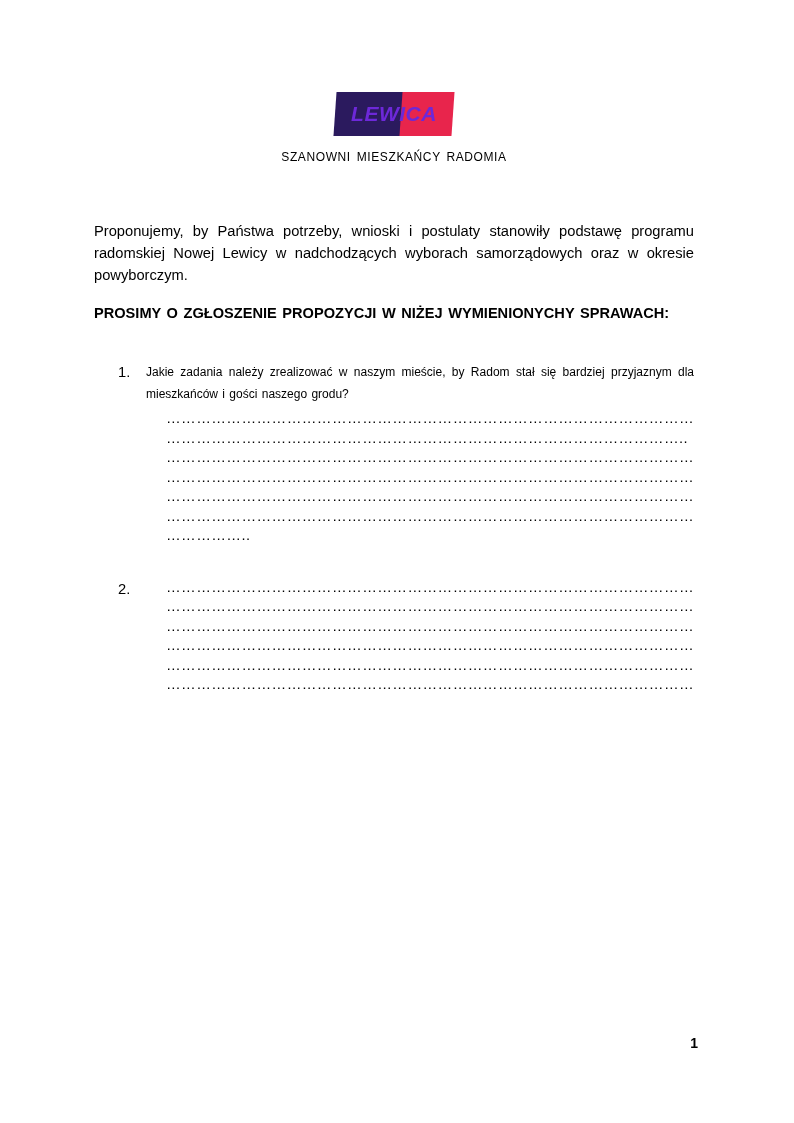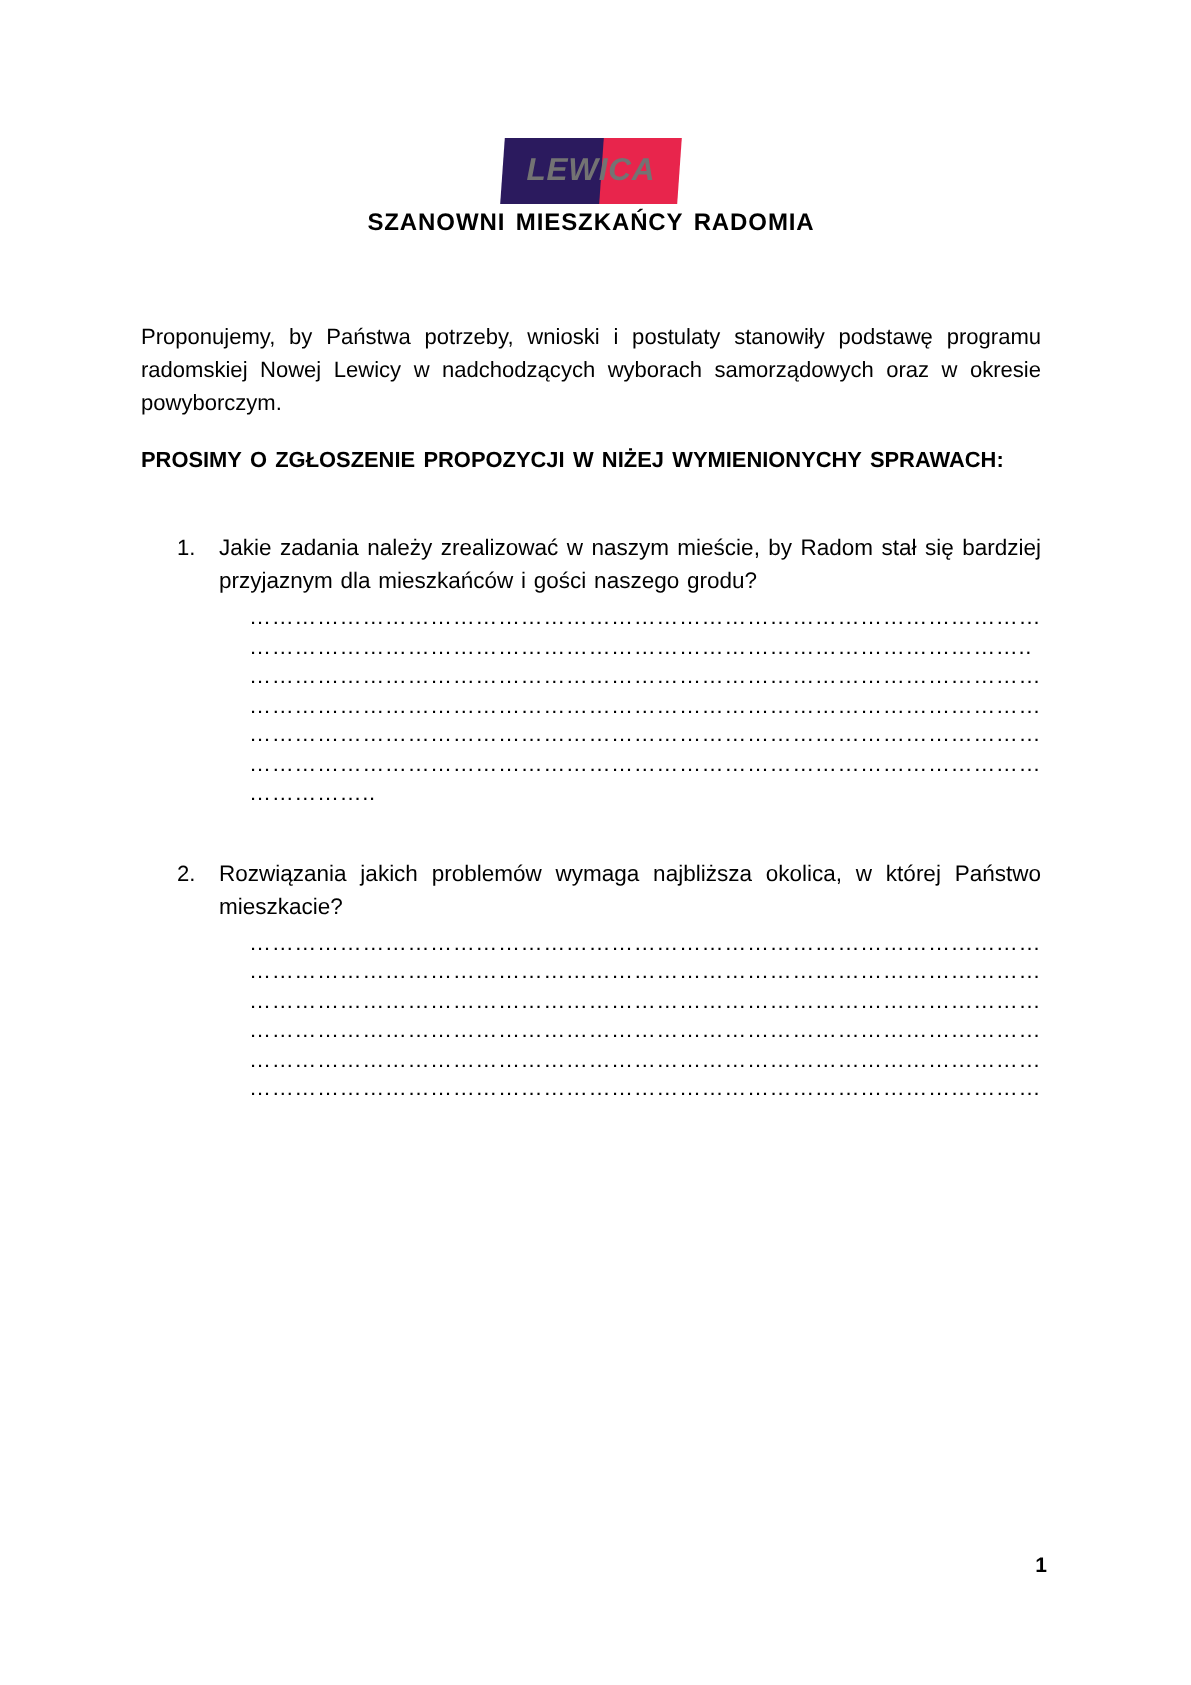--- a/index.html
+++ b/index.html
@@ -60,34 +60,34 @@
     transform: skewX(-4deg);
   }
   .logo-text {
     position: absolute;
     left: 0;
     top: 0;
     width: 118px;
     height: 44px;
     line-height: 44px;
     text-align: center;
-    color: #737373;
+    color: #6d28d9;
     font-family: "Liberation Sans", sans-serif;
     font-weight: bold;
     font-size: 21px;
     letter-spacing: 0.5px;
     font-style: italic;
   }
 
   
   .doc-title {
-    margin-top: 2px;
+    margin-top: 12px;
     text-align: center;
-    font-size: 16px;
-    font-weight: bold;
+    font-size: 12px;
+    font-weight: normal;
     letter-spacing: 0.6px;
     word-spacing: 2px;
   }
 
   
   .para {
     font-size: 14.7px;
     line-height: 22px;
     text-align: justify;
     word-spacing: 1px;
@@ -118,21 +118,21 @@
     margin-bottom: 10px;
   }
   .q-num {
     position: absolute;
     left: 24px;
     top: 0;
     font-size: 14.7px;
     line-height: 22px;
   }
   .q-text {
-    font-size: 15px;
+    font-size: 12px;
     line-height: 22px;
     text-align: justify;
     word-spacing: 1px;
   }
   .dots-block {
     margin-top: 4px;
     padding-left: 20px;
   }
   .dots-line {
     font-size: 14.7px;
@@ -185,21 +185,20 @@
           <div class="dots-line">…………………………………………………………………………………………….</div>
           <div class="dots-line">…………………………………………………………………………………………….</div>
           <div class="dots-line">……………………………………………………………………………………………</div>
           <div class="dots-line">……………………………………………………………………………………………</div>
           <div class="dots-line">……………..</div>
         </div>
       </div>
 
       <div class="question q2">
         <div class="q-num">2.</div>
-        <div class="q-text">Rozwiązania  jakich  problemów wymaga  najbliższa  okolica, w  której  Państwo mieszkacie?</div>
         <div class="dots-block">
           <div class="dots-line">……………………………………………………………………………………………</div>
           <div class="dots-line">……………………………………………………………………………………………</div>
           <div class="dots-line">……………………………………………………………………………………………</div>
           <div class="dots-line">……………………………………………………………………………………………</div>
           <div class="dots-line">……………………………………………………………………………………………</div>
           <div class="dots-line">……………………………………………………………………………………………</div>
         </div>
       </div>
 

